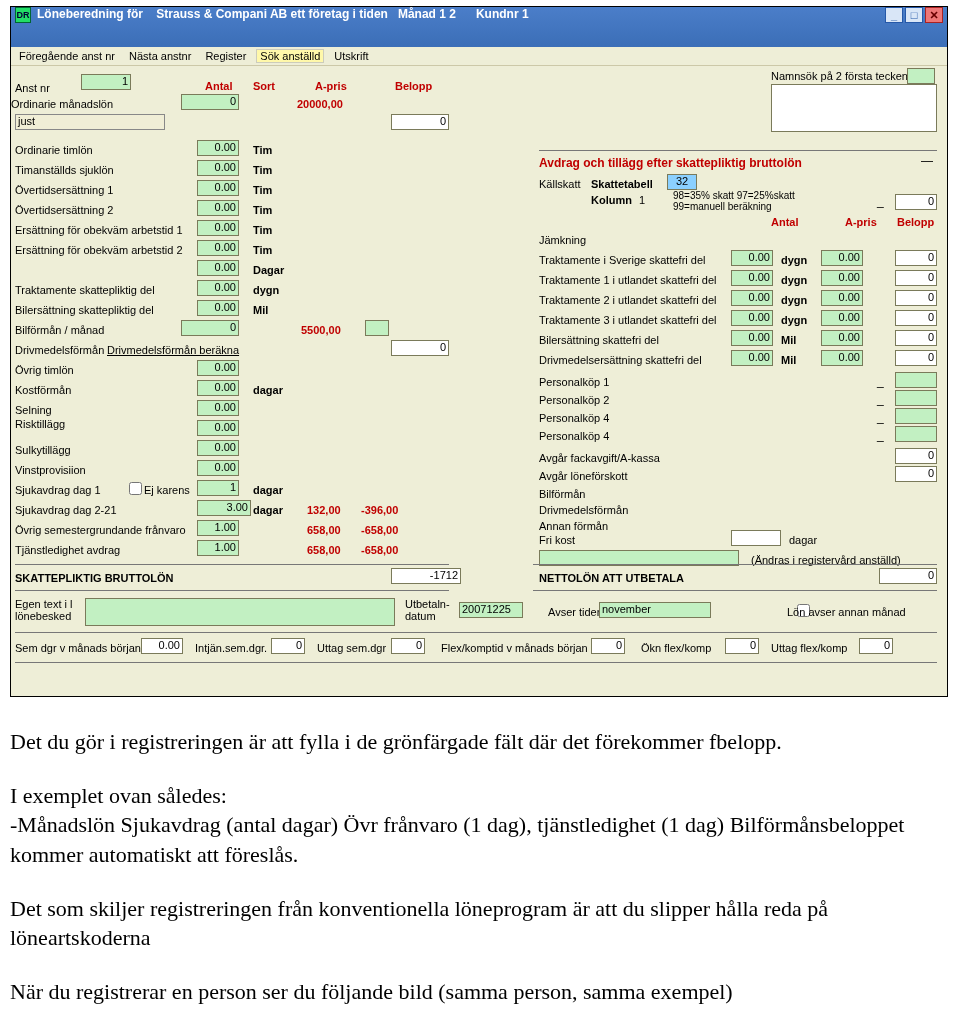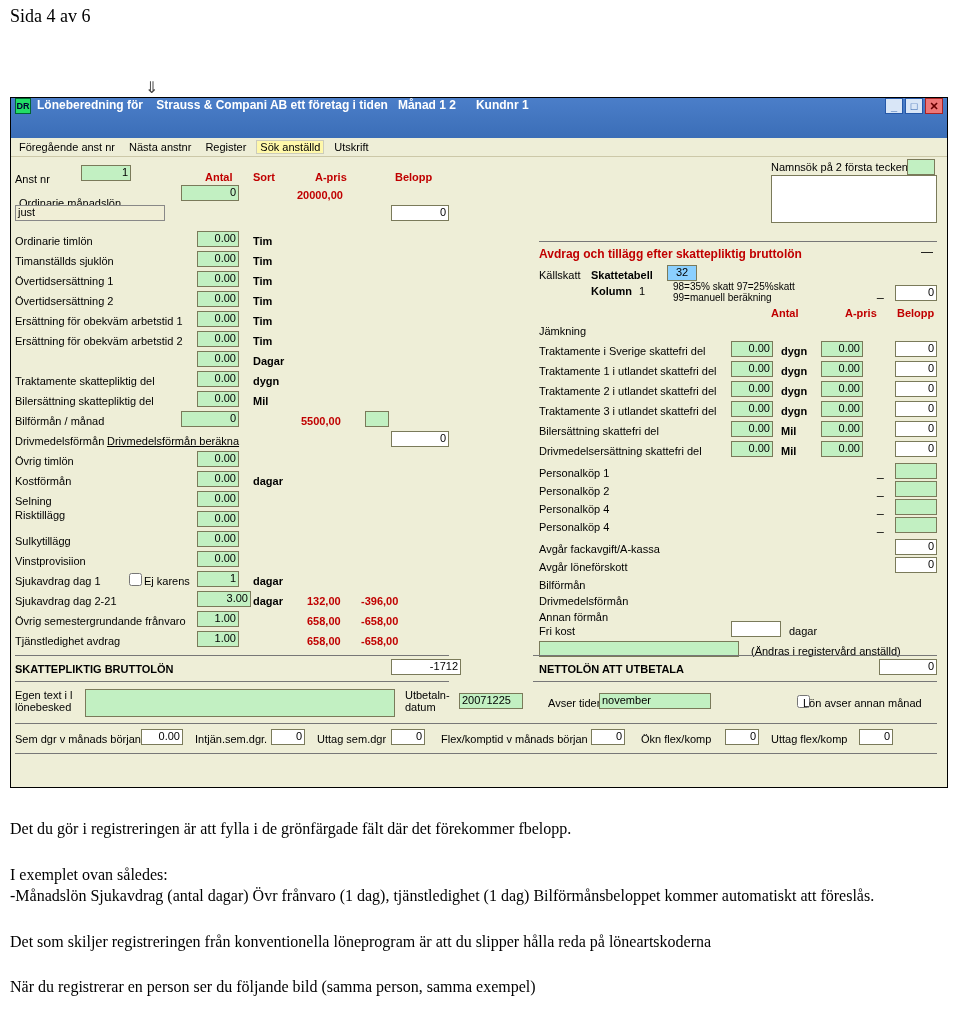--- a/index.html
+++ b/index.html
@@ -20,28 +20,27 @@
   .lbl { position:absolute; font-size:11px; white-space:nowrap; }
   .lbl.bold { font-weight:bold; }
   .lbl.red { color:#c00000; font-weight:bold; }
   .inp { position:absolute; border:1px solid #7a7a5a; background:#fff; font-size:11px; height:16px; padding:0 2px; text-align:right; }
   .inp.left { text-align:left; }
   .inp.green { background:#c2f0c2; }
   .inp.sunken { border:1px solid #888; background:#f0eed6; }
   .sep { position:absolute; height:1px; background:#777; }
   .dash { position:absolute; font-size:12px; }
 
-  .bodytext { font-family: "Times New Roman", serif; font-size:16px; line-height:1.35; margin-top:30px; }
+  .bodytext { font-family: "Times New Roman", serif; font-size:22px; line-height:1.35; margin-top:30px; }
   .bodytext p { margin-bottom:24px; }
 </style>
 </head>
 <body>
 
 <div class="page">
-  <div class="page-header">Sida 4 av 6</div>
   <div class="arrow-deco">⇓</div>
 
   <div class="app">
 
     <div class="titlebar">
       <div class="ticon">DR</div>
       <span style="white-space:pre">Löneberedning för    Strauss &amp; Compani AB ett företag i tiden   Månad 1 2      Kundnr 1</span>
       <div class="winbtns">
         <div class="winbtn">_</div>
         <div class="winbtn">□</div>
@@ -59,21 +58,21 @@
 
     <div class="content" style="height:630px;">
 
       <span class="lbl" style="top:16px; left:4px;">Anst nr</span>
       <div class="inp green" style="top:8px; left:70px; width:50px;">1</div>
       <span class="lbl red" style="top:14px; left:194px;">Antal</span>
       <span class="lbl red" style="top:14px; left:242px;">Sort</span>
       <span class="lbl red" style="top:14px; left:304px;">A-pris</span>
       <span class="lbl red" style="top:14px; left:384px;">Belopp</span>
 
-      <span class="lbl" style="top:32px; left:8px;margin-top:8px;">Ordinarie månadslön</span>
+      <span class="lbl" style="top:32px; left:0;">Ordinarie månadslön</span>
       <div class="inp green" style="top:28px; left:170px; width:58px;">0</div>
       <span class="lbl red" style="top:32px; left:286px;">20000,00</span>
 
       <div class="inp sunken left" style="top:48px; left:4px; width:150px;">just</div>
       <div class="inp" style="top:48px; left:380px; width:58px;">0</div>
 
       <span class="lbl" style="top:4px; left:760px;">Namnsök på 2 första tecken</span>
       <div class="inp green" style="top:2px; left:896px; width:28px;"></div>
       <div class="inp left" style="top:18px; left:760px; width:166px; height:48px;"></div>
 
@@ -159,21 +158,21 @@
 
       <span class="lbl" style="top:532px; left:4px; white-space:pre;">Egen text i l
 lönebesked</span>
       <div class="inp green left" style="top:532px; left:74px; width:310px; height:28px;"></div>
       <span class="lbl" style="top:532px; left:394px; white-space:pre;">Utbetaln-
 datum</span>
       <div class="inp green left" style="top:536px; left:448px; width:64px;">20071225</div>
       <span class="lbl" style="top:540px; left:537px;">Avser tiden</span>
       <div class="inp green left" style="top:536px; left:588px; width:112px;">november</div>
       <input type="checkbox" style="position: absolute; top: 538px; left: 786px;">
-      <span class="lbl" style="top:540px; left:776px;margin-left:16px;">Lön avser annan månad</span>
+      <span class="lbl" style="top:540px; left:776px;">Lön avser annan månad</span>
       <div class="sep" style="top:566px; left:4px; width:922px;"></div>
 
       <span class="lbl" style="top:576px; left:4px;">Sem dgr v månads början</span>
       <div class="inp" style="top:572px; left:130px; width:42px;">0.00</div>
       <span class="lbl" style="top:576px; left:184px;">Intjän.sem.dgr.</span>
       <div class="inp" style="top:572px; left:260px; width:34px;">0</div>
       <span class="lbl" style="top:576px; left:306px;">Uttag sem.dgr</span>
       <div class="inp" style="top:572px; left:380px; width:34px;">0</div>
       <span class="lbl" style="top:576px; left:430px;">Flex/komptid v månads början</span>
       <div class="inp" style="top:572px; left:580px; width:34px;">0</div>

